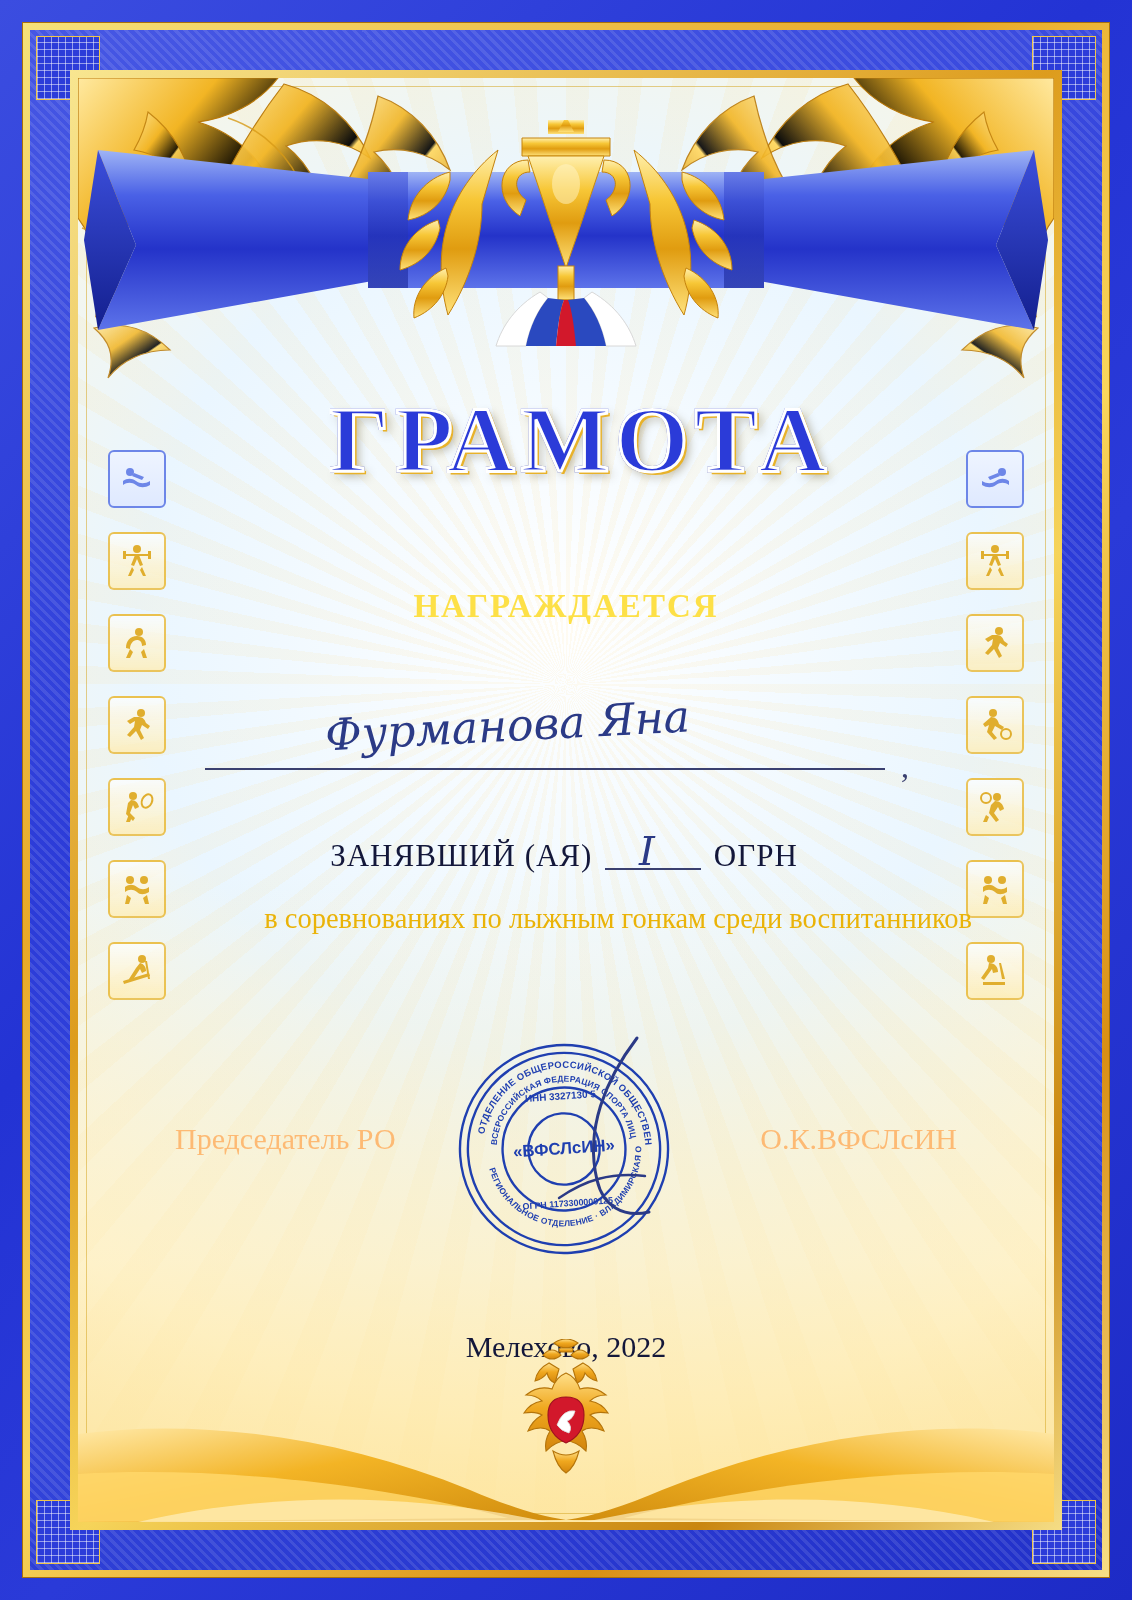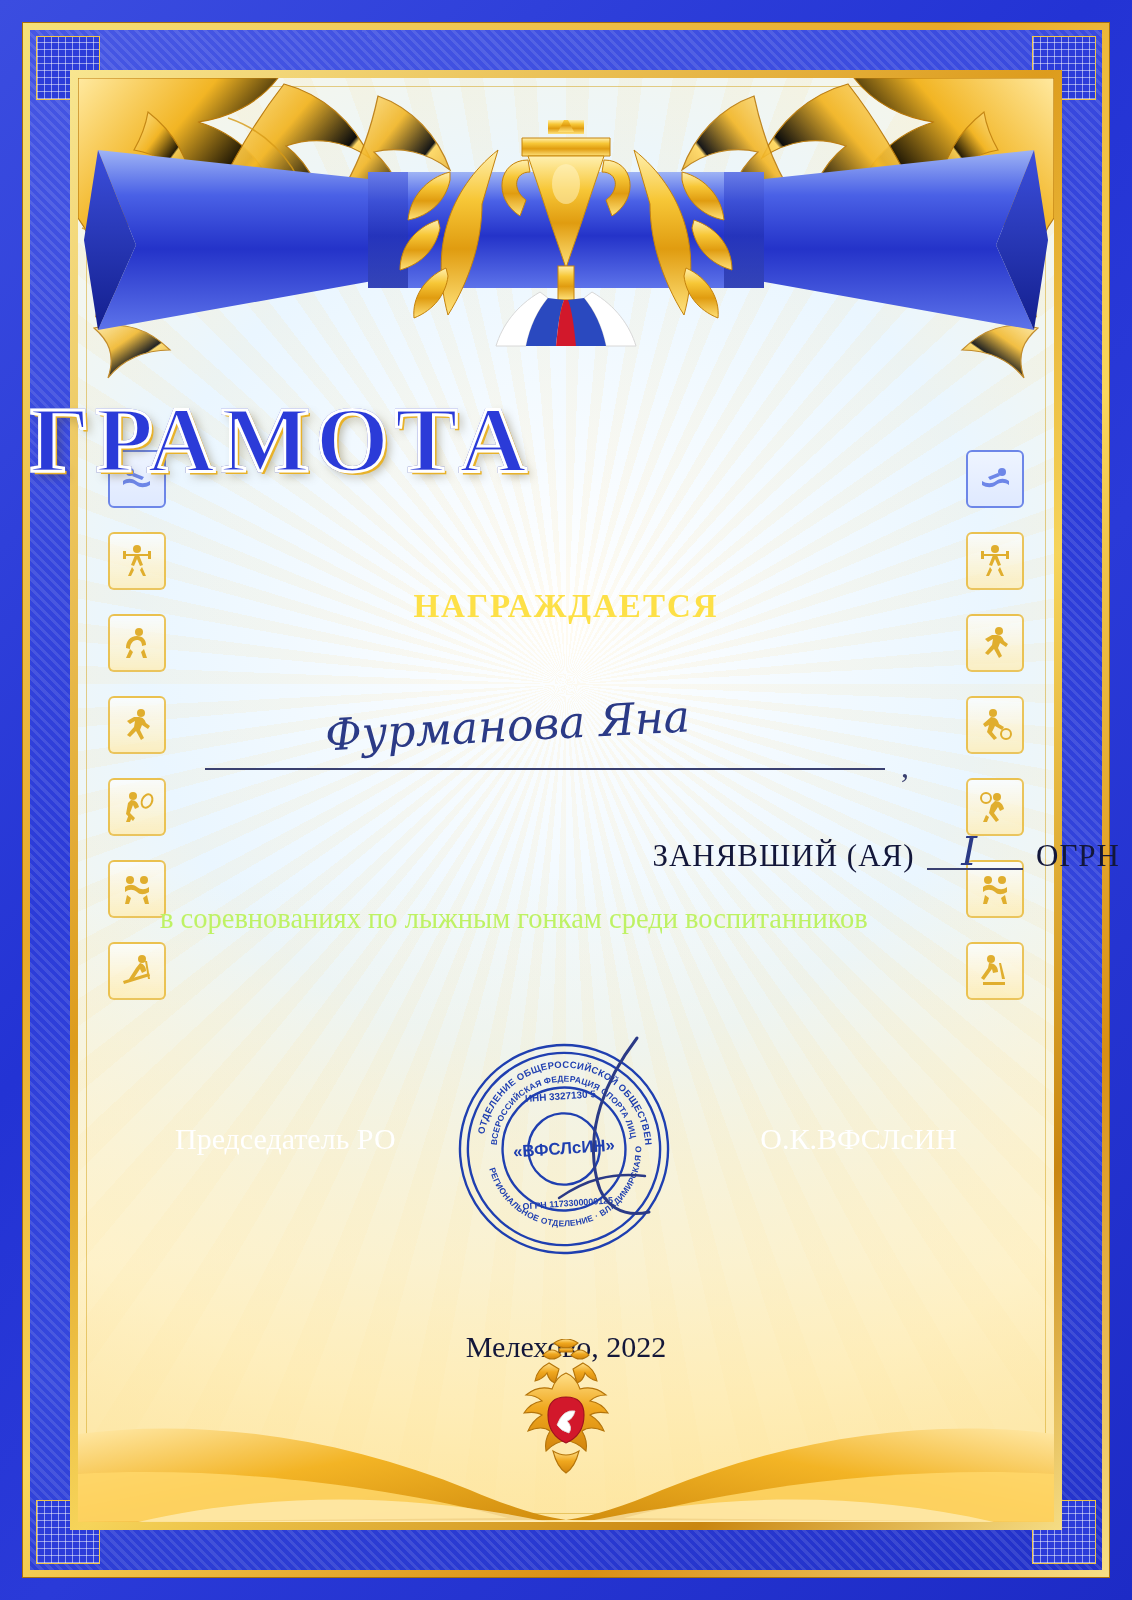--- a/index.html
+++ b/index.html
@@ -82,21 +82,21 @@
     background:linear-gradient(180deg, rgba(255,255,255,.65), rgba(255,236,176,.75));
   }
   .picto svg{width:40px;height:40px;display:block;}
   .picto.blue{border-color:#6d86e8;background:linear-gradient(180deg,#eef4ff,#dfe9ff);}
 
   
   .ribbon{position:absolute;left:78px;top:120px;width:976px;height:230px;}
 
   
   .title{
-    position:absolute;left:0;right:0;top:385px;text-align:left;
+    position:absolute;left:0;right:0;top:385px;text-align:center;
     font-family:"Liberation Serif",serif;
     font-weight:700;font-size:94px;letter-spacing:6px;
     color:#2b3bd8;
     -webkit-text-stroke:3px #ffffff;
     text-shadow:
       0 0 0 #fff,
       3px 3px 0 #e8b22a,
       5px 5px 10px rgba(80,60,0,.35);
     margin-left: 30px;
   }
@@ -120,49 +120,49 @@
     font-style:italic;font-size:44px;color:#2b3a86;
     transform:rotate(-3deg);
     white-space:nowrap;
   }
   .rule{
     position:absolute;left:0;top:58px;width:680px;height:0;border-bottom:2px solid #3a4070;
   }
   .comma{position:absolute;right:-14px;top:38px;font-size:32px;color:#3a4070;}
 
   .place-row{
-    position:absolute;left:0;right:12px;top:838px;text-align:right;
+    position:absolute;left:0;right:4px;top:838px;text-align:center;
     font-size:31px;color:#13173a;letter-spacing:1px;
   }
   .place-row .blank{
     display:inline-block;width:96px;border-bottom:2px solid #3a4070;position:relative;margin:0 4px;vertical-align:-4px;
   }
   .place-row .blank .hw{
     position:absolute;left:34px;top:-40px;
     font-family:"DejaVu Serif",serif;font-style:italic;font-size:40px;color:#2b3a86;
   }
 
   .desc{
-    position:absolute;left:160px;right:160px;top:900px;text-align:left;
-    font-size:28.5px;line-height:1.35;color:#bef264;
+    position:absolute;left:160px;right:160px;top:900px;text-align:right;
+    font-size:28.5px;line-height:1.35;color:#eab308;
   }
 
   
   .stamp{
     position:absolute;left:455px;top:1040px;width:218px;height:218px;
     transform:rotate(-4deg);
   }
   .signature-swoosh{
     position:absolute;left:545px;top:1030px;width:120px;height:200px;
   }
 
   .sign-row{
     position:absolute;left:0;right:0;top:1122px;
     display:flex;justify-content:space-between;padding:0 175px;
-    font-size:30px;color:#ffffff;
+    font-size:30px;color:#fdba74;
   }
 
   .city{
     position:absolute;left:0;right:0;top:1330px;text-align:center;
     font-size:30px;color:#13173a;
   }
 
   
   .bottom-swoosh{position:absolute;left:78px;right:78px;bottom:78px;height:300px;pointer-events:none;}
 

